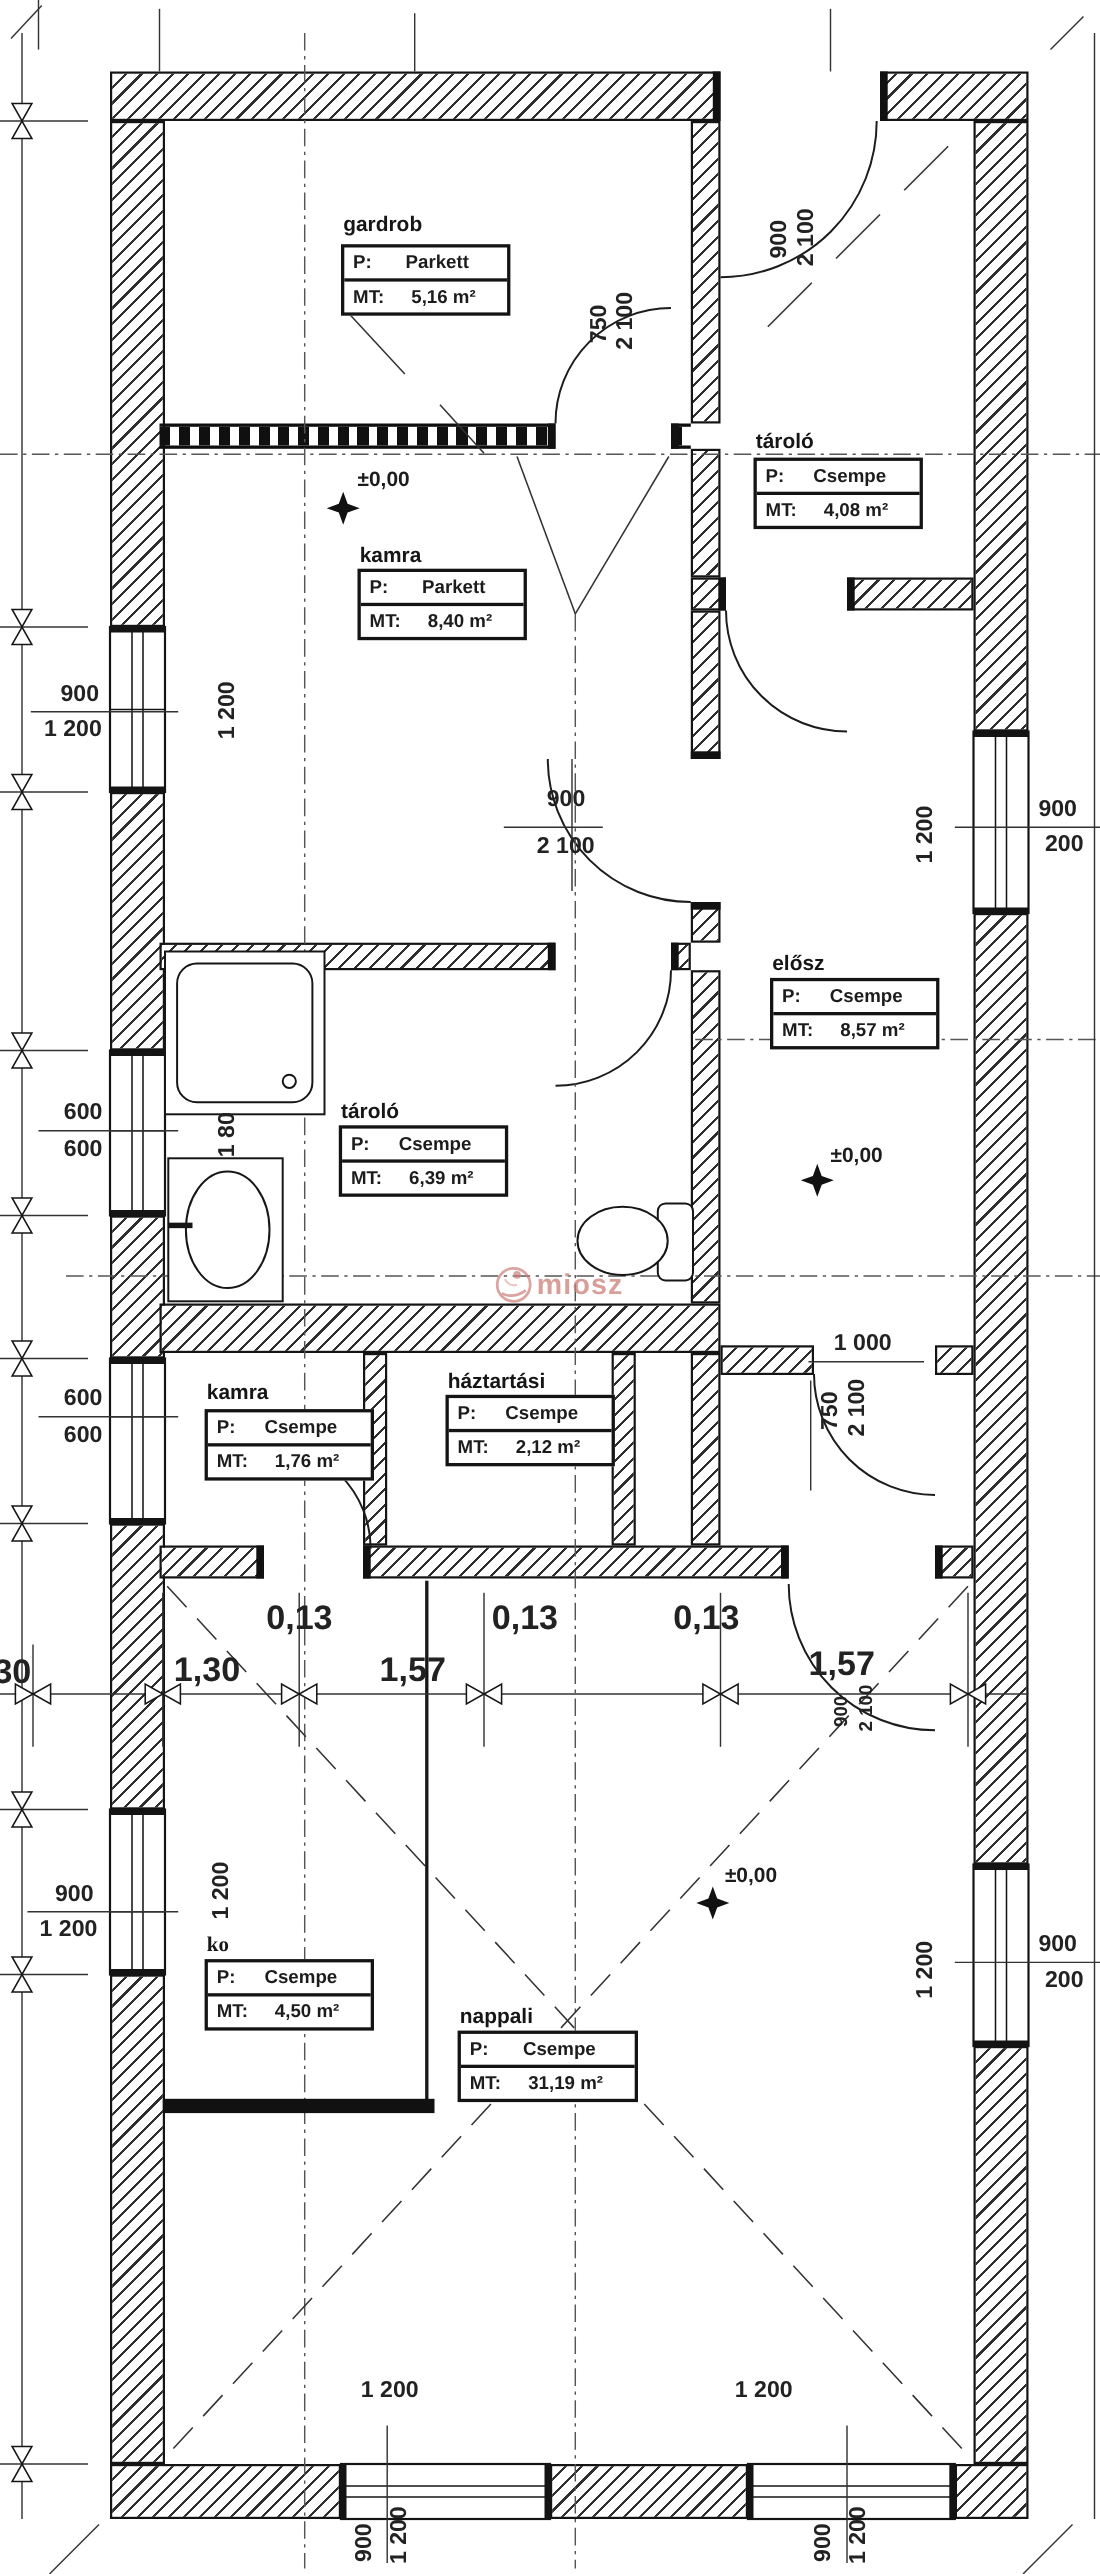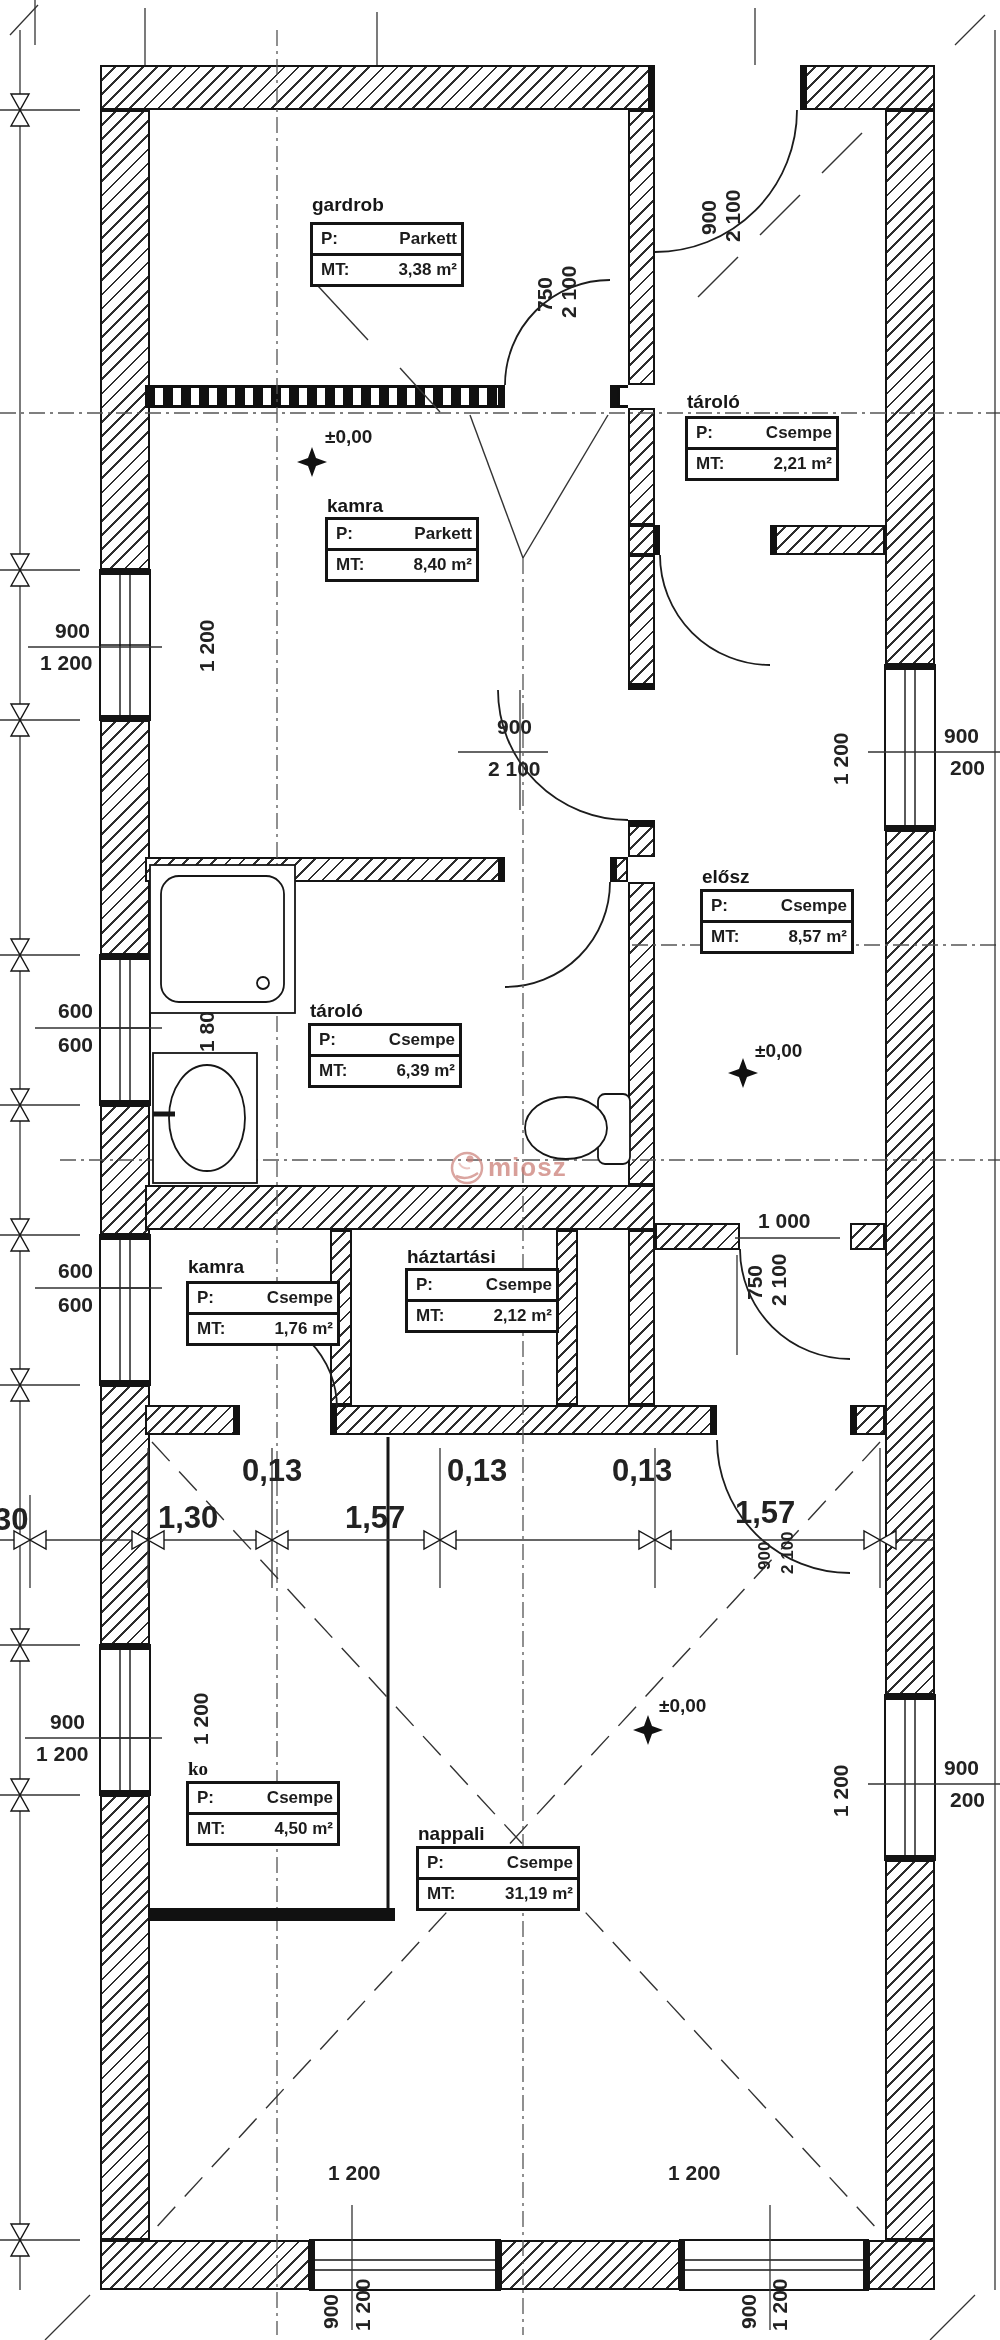--- a/index.html
+++ b/index.html
@@ -16,21 +16,21 @@
   .lbl{position:absolute;white-space:nowrap;font-weight:700;color:#222;z-index:3;line-height:1;}
   .big{font-size:31px;}
   .med{font-size:21px;}
   .sm{font-size:17px;}
   .rot{transform:rotate(-90deg);transform-origin:0 0;}
   .rtitle{position:absolute;font-size:19px;font-weight:700;color:#161616;z-index:3;white-space:nowrap;}
   .rbox{position:absolute;background:#fff;border:3px solid #141414;z-index:3;width:148px;}
   .rbox .row{display:flex;align-items:center;height:28px;font-size:17px;font-weight:700;color:#1c1c1c;}
   .rbox .row + .row{border-top:3px solid #141414;}
   .rbox .key{padding-left:8px;}
-  .rbox .val{flex:1;text-align:right;padding-right:4px;}
+  .rbox .val{flex:1;text-align:center;padding-right:4px;}
   .lvl{position:absolute;font-size:19px;font-weight:700;color:#1c1c1c;z-index:3;}
   .wm{position:absolute;display:flex;align-items:flex-start;gap:6px;z-index:4;opacity:.75;}
   .wm .wmtxt{font-size:26px;font-weight:600;color:#cb7f78;letter-spacing:1px;}
 </style>
 </head>
 <body>
 
 <div class="plan">
 
   <div class="wl" style="left:100px;top:65px;width:555px;height:45px;"></div>
@@ -287,21 +287,21 @@
   </svg>
 
   <div class="rtitle" style="left:312px;top:194px;">gardrob</div>
   <div class="rbox" style="left:310px;top:222px;">
     <div class="row">
         <span class="key">P:</span>
         <span class="val">Parkett</span>
       </div>
     <div class="row">
         <span class="key">MT:</span>
-        <span class="val">3,38 m²</span>
+        <span class="val">5,16 m²</span>
       </div>
   </div>
 
   <div class="rtitle" style="left:327px;top:495px;">kamra</div>
   <div class="rbox" style="left:325px;top:517px;">
     <div class="row">
         <span class="key">P:</span>
         <span class="val">Parkett</span>
       </div>
     <div class="row">
@@ -311,21 +311,21 @@
   </div>
 
   <div class="rtitle" style="left:687px;top:391px;">tároló</div>
   <div class="rbox" style="left:685px;top:416px;">
     <div class="row">
         <span class="key">P:</span>
         <span class="val">Csempe</span>
       </div>
     <div class="row">
         <span class="key">MT:</span>
-        <span class="val">2,21 m²</span>
+        <span class="val">4,08 m²</span>
       </div>
   </div>
 
   <div class="rtitle" style="left:702px;top:866px;">elősz</div>
   <div class="rbox" style="left:700px;top:889px;">
     <div class="row">
         <span class="key">P:</span>
         <span class="val">Csempe</span>
       </div>
     <div class="row">

